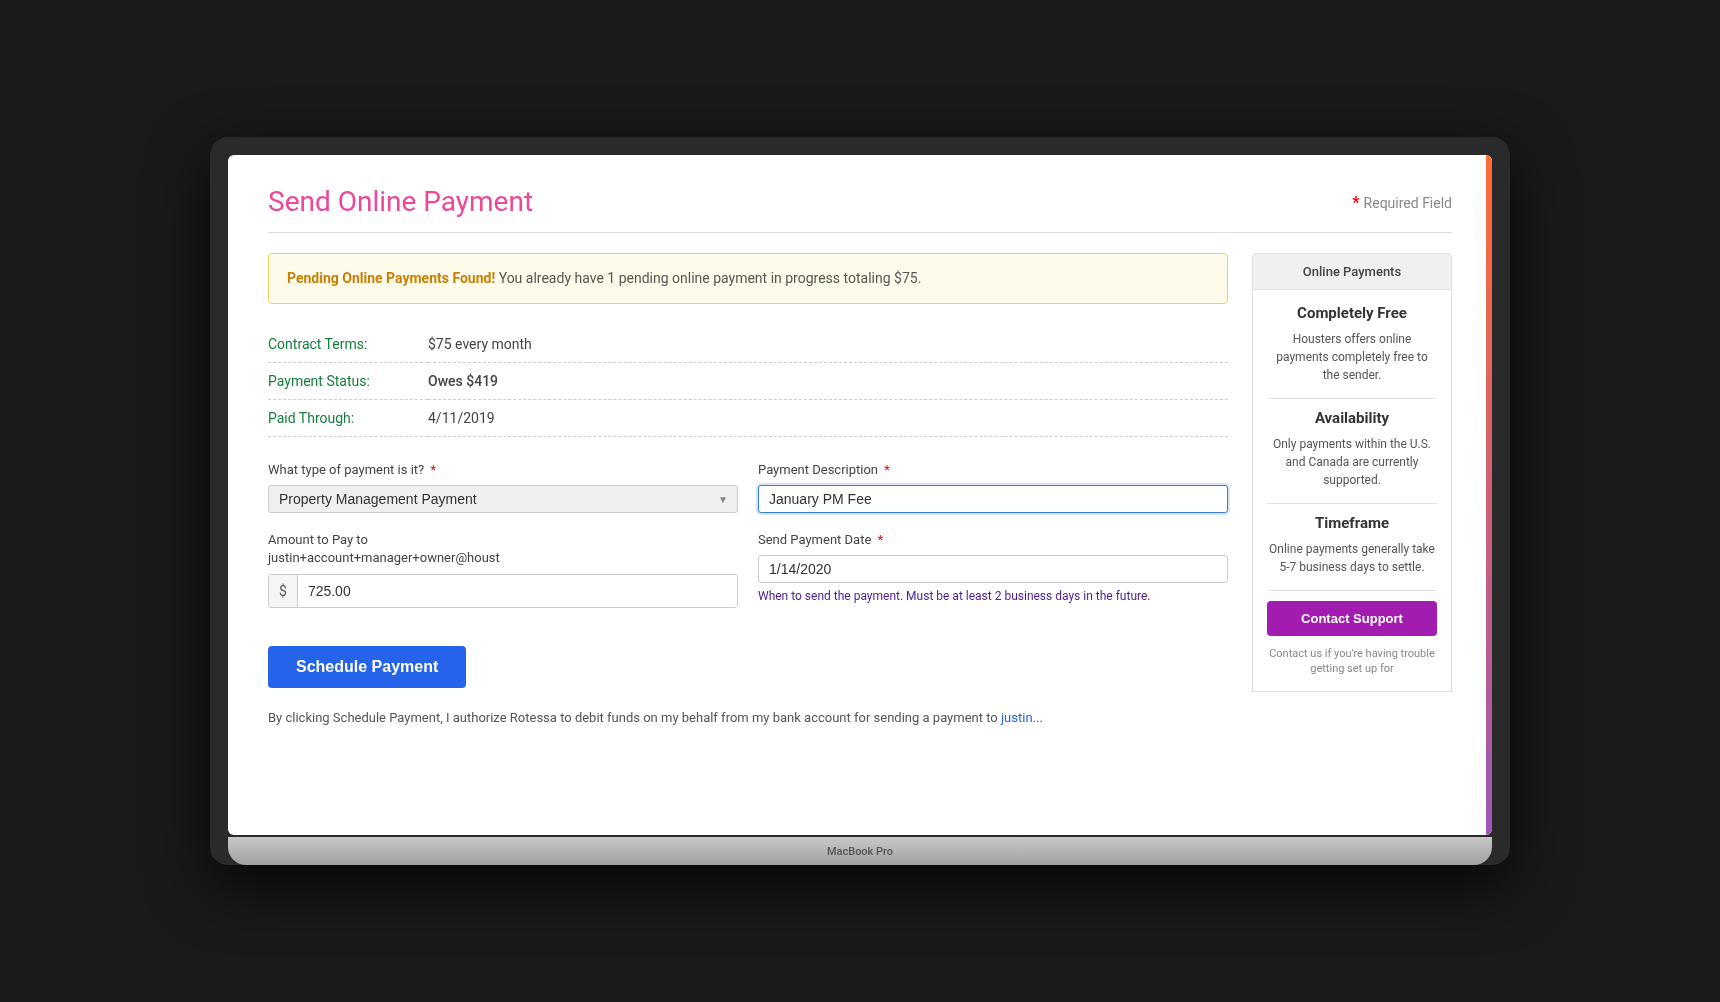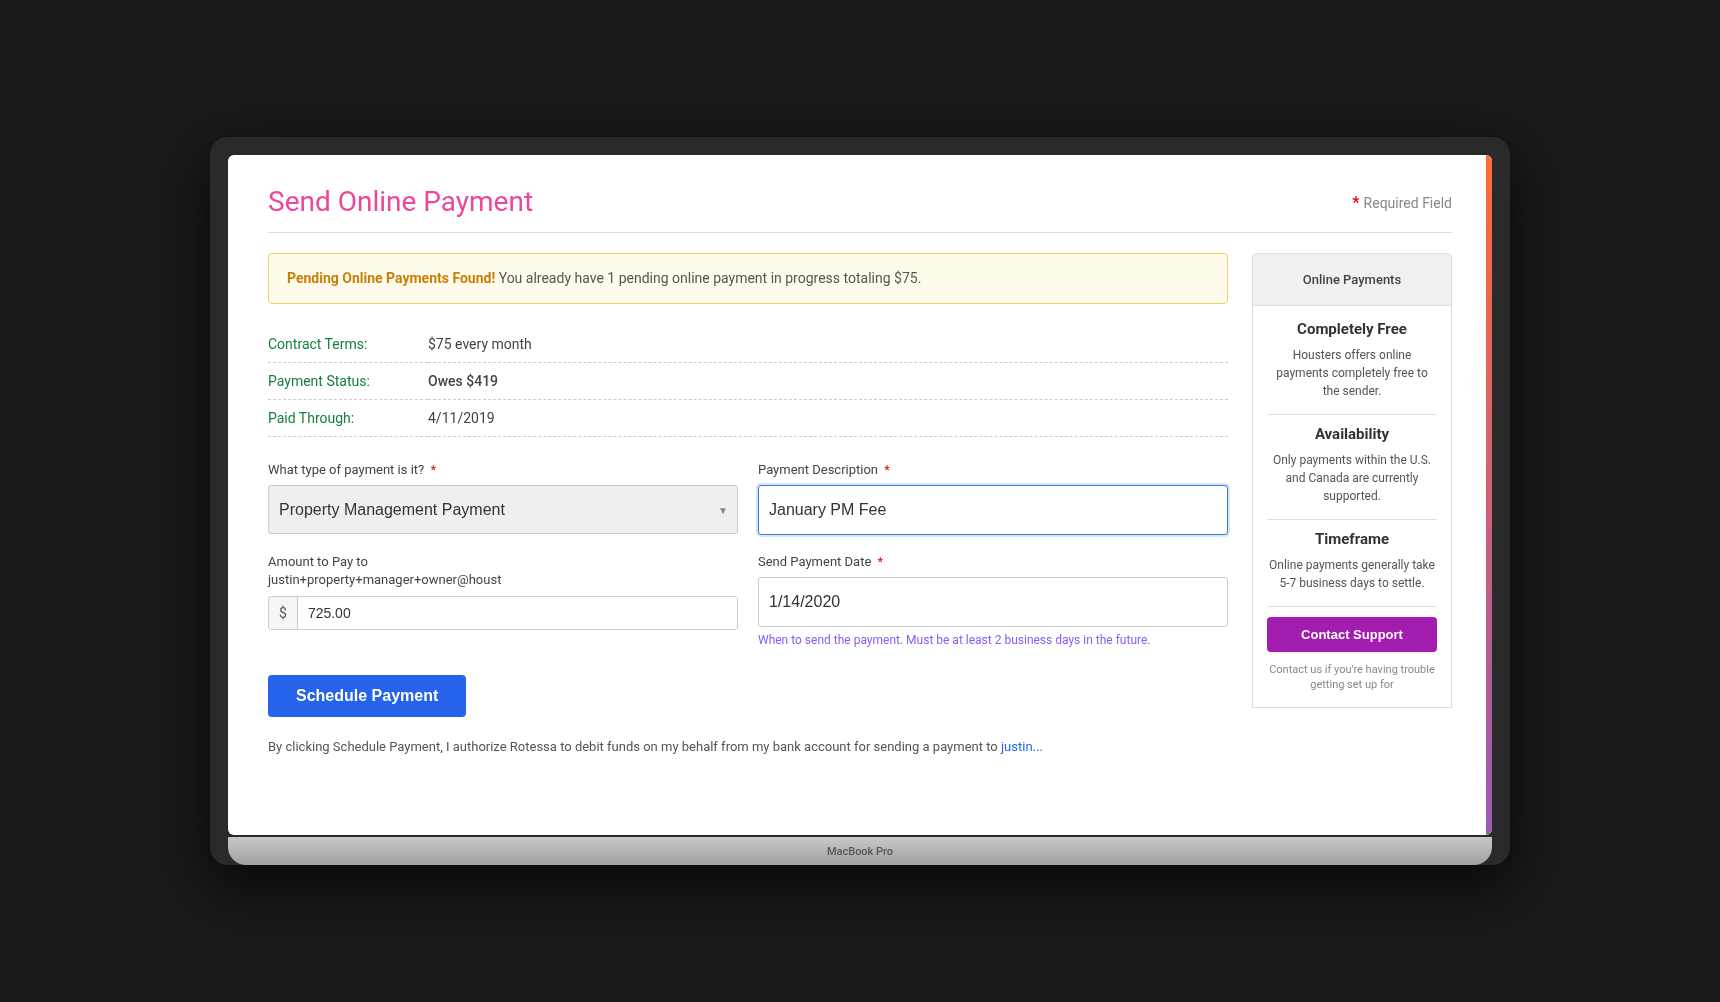--- a/index.html
+++ b/index.html
@@ -155,24 +155,24 @@
       line-height: 1.4;
     }
 
     .form-label .req-star {
       color: #e00;
       margin-left: 3px;
     }
 
     .form-control {
       width: 100%;
-      padding: 15px 10px;
+      padding: 5px 10px;
       border: 1px solid #ccc;
       border-radius: 3px;
-      font-size: 16px;
+      font-size: 14px;
       color: #333;
       outline: none;
     }
 
     .form-control-active {
       border-color: #3a7bd5;
       box-shadow: 0 0 0 2px rgba(58, 123, 213, 0.2);
     }
 
     .select-control {
@@ -216,37 +216,37 @@
       flex: 1;
       border: none;
       padding: 8px 10px;
       font-size: 14px;
       color: #333;
       outline: none;
     }
 
     .hint-text {
       font-size: 12px;
-      color: #8b5cf6;
+      color: #4c1d95;
       margin-top: 5px;
       line-height: 1.4;
     }
 
     
     .schedule-btn {
       background: #2563eb;
       color: #fff;
       border: none;
       border-radius: 4px;
       padding: 12px 28px;
       font-size: 16px;
       font-weight: 600;
       cursor: pointer;
       margin-bottom: 20px;
-      margin-top: 8px;
+      margin-top: 20px;
     }
 
     .authorization-text {
       font-size: 13px;
       color: #555;
       line-height: 1.6;
     }
 
     .authorization-text a {
       color: #2563eb;
@@ -256,21 +256,21 @@
     
     .sidebar {
       width: 200px;
       flex-shrink: 0;
     }
 
     .sidebar-tab {
       background: #f0f0f0;
       border: 1px solid #ddd;
       border-radius: 4px 4px 0 0;
-      padding: 18px 14px;
+      padding: 10px 14px;
       text-align: center;
       font-size: 13px;
       color: #444;
       font-weight: 500;
     }
 
     .sidebar-body {
       border: 1px solid #ddd;
       border-top: none;
       padding: 14px;
@@ -400,21 +400,21 @@
               </label>
               <input type="text" class="form-control form-control-active" value="January PM Fee" style="">
             </div>
           </div>
 
           
           <div class="form-row">
             <div class="form-group">
               <label class="form-label">
                 <span>Amount to Pay to</span><br>
-                <span>justin+property+manager+owner@houst</span>
+                <span>justin+account+manager+owner@houst</span>
               </label>
               <div class="input-prefix-group">
                 <span class="input-prefix">$</span>
                 <input type="text" value="725.00" style="">
               </div>
             </div>
 
             <div class="form-group">
               <label class="form-label">
                 <span>Send Payment Date</span><span class="req-star"> *</span>

